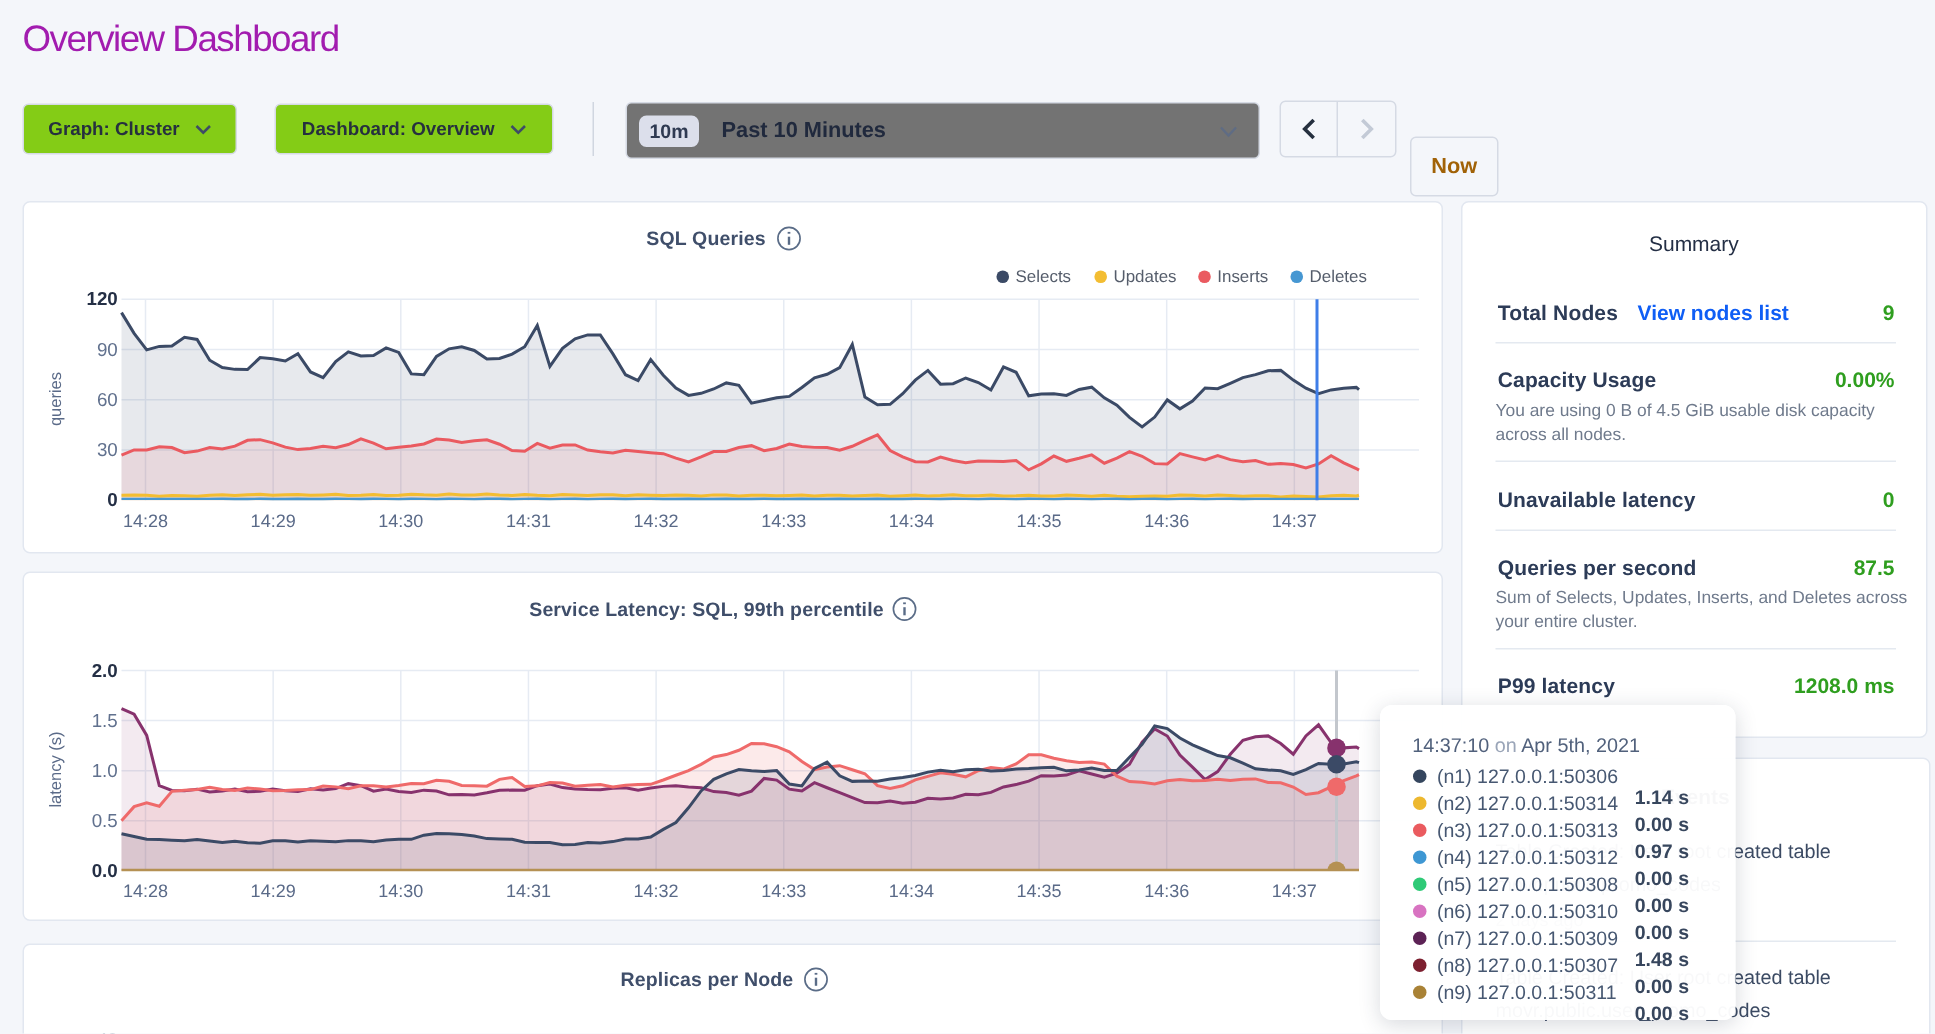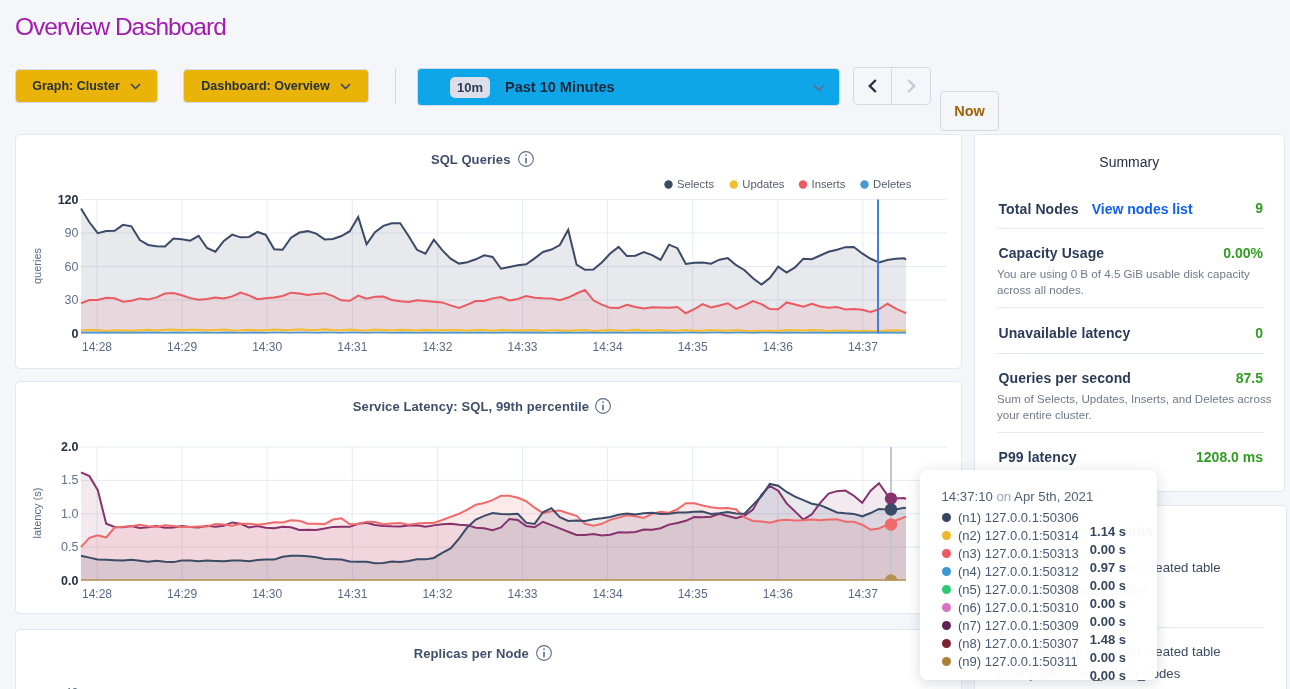--- a/index.html
+++ b/index.html
@@ -1,24 +1,24 @@
 <!DOCTYPE html>
 <html><head><meta charset="utf-8">
 <style>
 * { margin:0; padding:0; box-sizing:border-box; }
 html,body { width:1290px; height:689px; overflow:hidden; }
 body { background:#f4f6fa; font-family:"Liberation Sans",sans-serif; position:relative; }
 .panel { position:absolute; background:#fff; border:1px solid #e2e7f0; border-radius:5px; }
 h1 { position:absolute; left:15px; top:12.5px; font-size:24.5px; font-weight:400; color:#a21caf; letter-spacing:-1px; }
-.dd { position:absolute; top:69px; height:34px; background:#eab308; border:1px solid #d5dae4; border-radius:4px;
+.dd { position:absolute; top:69px; height:34px; background:#84cc16; border:1px solid #d5dae4; border-radius:4px;
       display:flex; align-items:center; justify-content:center; font-size:12.5px; font-weight:700; color:#26303f; }
 .dd svg { margin-left:10px; }
 .vsep { position:absolute; left:395px; top:68px; height:36px; width:1px; background:#d0d6e0; }
-.timesel { position:absolute; left:417px; top:68px; width:423px; height:38px; background:#0ea5e9;
-           border:1px solid #d5dae4; border-radius:4px; display:flex; align-items:center;padding-left:24px; }
+.timesel { position:absolute; left:417px; top:68px; width:423px; height:38px; background:#737373;
+           border:1px solid #d5dae4; border-radius:4px; display:flex; align-items:center; }
 .badge { margin-left:8px; background:#dcdfeb; border-radius:5px; font-size:13px; font-weight:700; color:#2f3a52;
          padding:3px 7px; }
 .tstext { margin-left:15px; font-size:14.5px; font-weight:700; color:#20293d; }
 .tschev { position:absolute; right:14px; top:15px; }
 .arrowgrp { position:absolute; left:853px; top:67px; width:78px; height:38px; border:1px solid #d5dae4;
             border-radius:4px; display:flex; }
 .ab { width:50%; display:flex; align-items:center; justify-content:center; }
 .ab1 { border-right:1px solid #d5dae4; }
 .nowbtn { position:absolute; left:940px; top:67px; width:59px; height:40px; border:1px solid #d5dae4;
           border-radius:4px; display:flex; align-items:center; justify-content:center;

